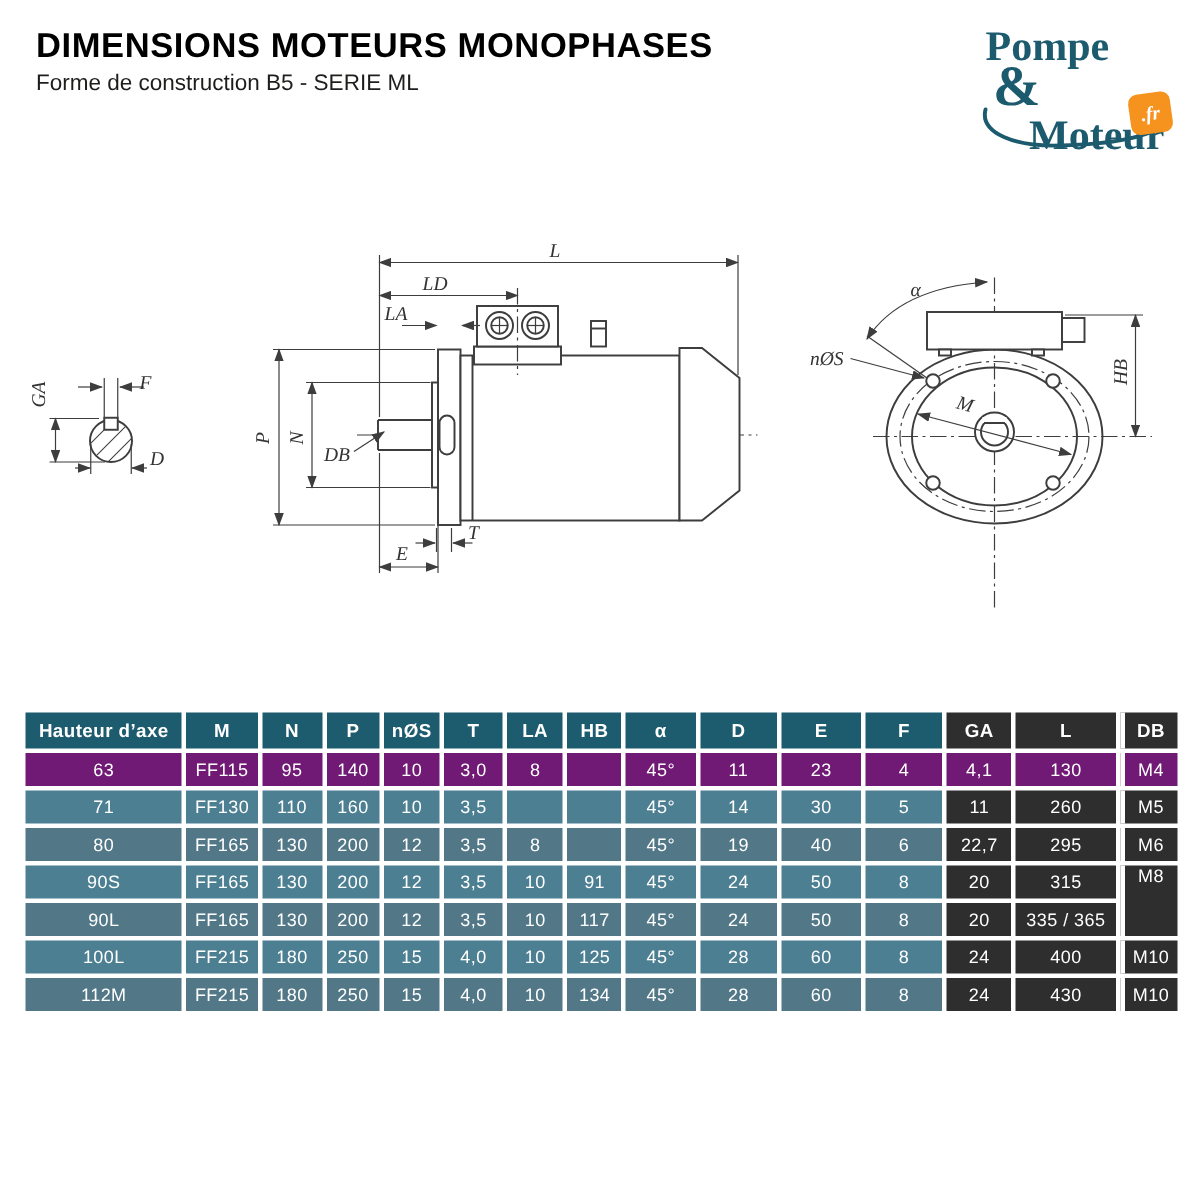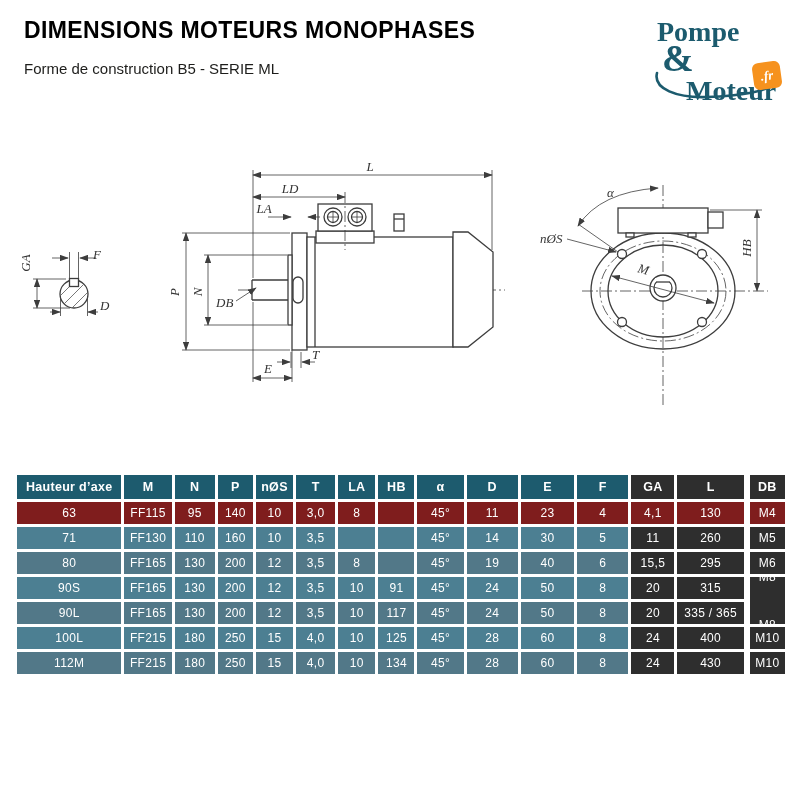--- a/index.html
+++ b/index.html
@@ -2,21 +2,21 @@
 <html><head>
 <meta charset="utf-8">
 <style>
   html,body{margin:0;padding:0;background:#ffffff;}
   .page{position:relative;width:800px;height:800px;background:#ffffff;overflow:hidden;
         font-family:"Liberation Sans",sans-serif;}
 
   
   .titles{position:absolute;left:24px;top:18px;}
   .title{font-size:23px;font-weight:800;letter-spacing:.4px;color:#000000;line-height:1.05;}
-  .subtitle{font-size:15px;font-weight:400;color:#1d1d1b;margin-top:18px;}
+  .subtitle{font-size:15px;font-weight:400;color:#1d1d1b;margin-top:5px;}
 
   
   .logo{position:absolute;left:645px;top:10px;width:150px;height:110px;color:#1c5b6e;
         font-family:"Liberation Serif",serif;}
   .logo-l1{position:absolute;left:12px;top:6px;font-size:28px;font-weight:700;}
   .logo-amp{position:absolute;left:17px;top:26px;font-size:38px;font-weight:700;}
   .logo-l2{position:absolute;left:41px;top:33px;font-size:28px;font-weight:700;margin-top:32px;}
   .logo-swoosh{position:absolute;left:0;top:55px;}
   .fr-badge{position:absolute;left:108px;top:52px;width:28px;height:27px;background:#f6921e;
             border-radius:6px;transform:rotate(-8deg);display:flex;align-items:center;
@@ -36,24 +36,24 @@
   .dims-table{position:absolute;left:14px;top:452px;border-collapse:separate;border-spacing:3px;
               table-layout:fixed;width:774px;margin-top:20px;}
   .dims-table th,.dims-table td{padding:0;text-align:center;vertical-align:middle;color:#fff;
               font-size:12px;letter-spacing:.3px;overflow:hidden;white-space:nowrap;}
   .dims-table th{background:#1d5b6e;font-weight:700;font-size:12.5px;height:24px;}
   .dims-table td{height:22px;}
   .dims-table th.dk{background:#2e2e2e;}
   tr.a td{background:#4c7f92;}
   tr.b td{background:#527888;}
   tr.a td.dk, tr.b td.dk{background:#2e2e2e;}
-  tr.hl td{background:#7f1d1d;}
+  tr.hl td{background:#701a75;}
   th.db,td.db{border-left:3px solid #fff;}
   td.merged{height:auto;}
-  td.merged .stack{display:flex;flex-direction:column;justify-content:center;height:47px;gap:34px;}
+  td.merged .stack{display:flex;flex-direction:column;justify-content:flex-start;height:47px;gap:34px;}
   col.c0{width:104px}col.c1{width:47px}col.c2{width:40px}col.c3{width:35px}col.c4{width:37px}
   col.c5{width:39px}col.c6{width:37px}col.c7{width:36px}col.c8{width:46px}col.c9{width:51px}
   col.c10{width:53px}col.c11{width:51px}col.c12{width:43px}col.c13{width:66px}col.c14{width:38px}
 </style>
 </head>
 <body>
 
 <div class="page">
 
   <div class="titles">
@@ -297,21 +297,21 @@
           <td>130</td>
           <td>200</td>
           <td>12</td>
           <td>3,5</td>
           <td>8</td>
           <td></td>
           <td>45°</td>
           <td>19</td>
           <td>40</td>
           <td>6</td>
-          <td class="dk">15,5</td>
+          <td class="dk">22,7</td>
           <td class="dk">295</td>
           <td class="dk db">M6</td>
         </tr>
         <tr class="a">
           <td>90S</td>
           <td>FF165</td>
           <td>130</td>
           <td>200</td>
           <td>12</td>
           <td>3,5</td>

